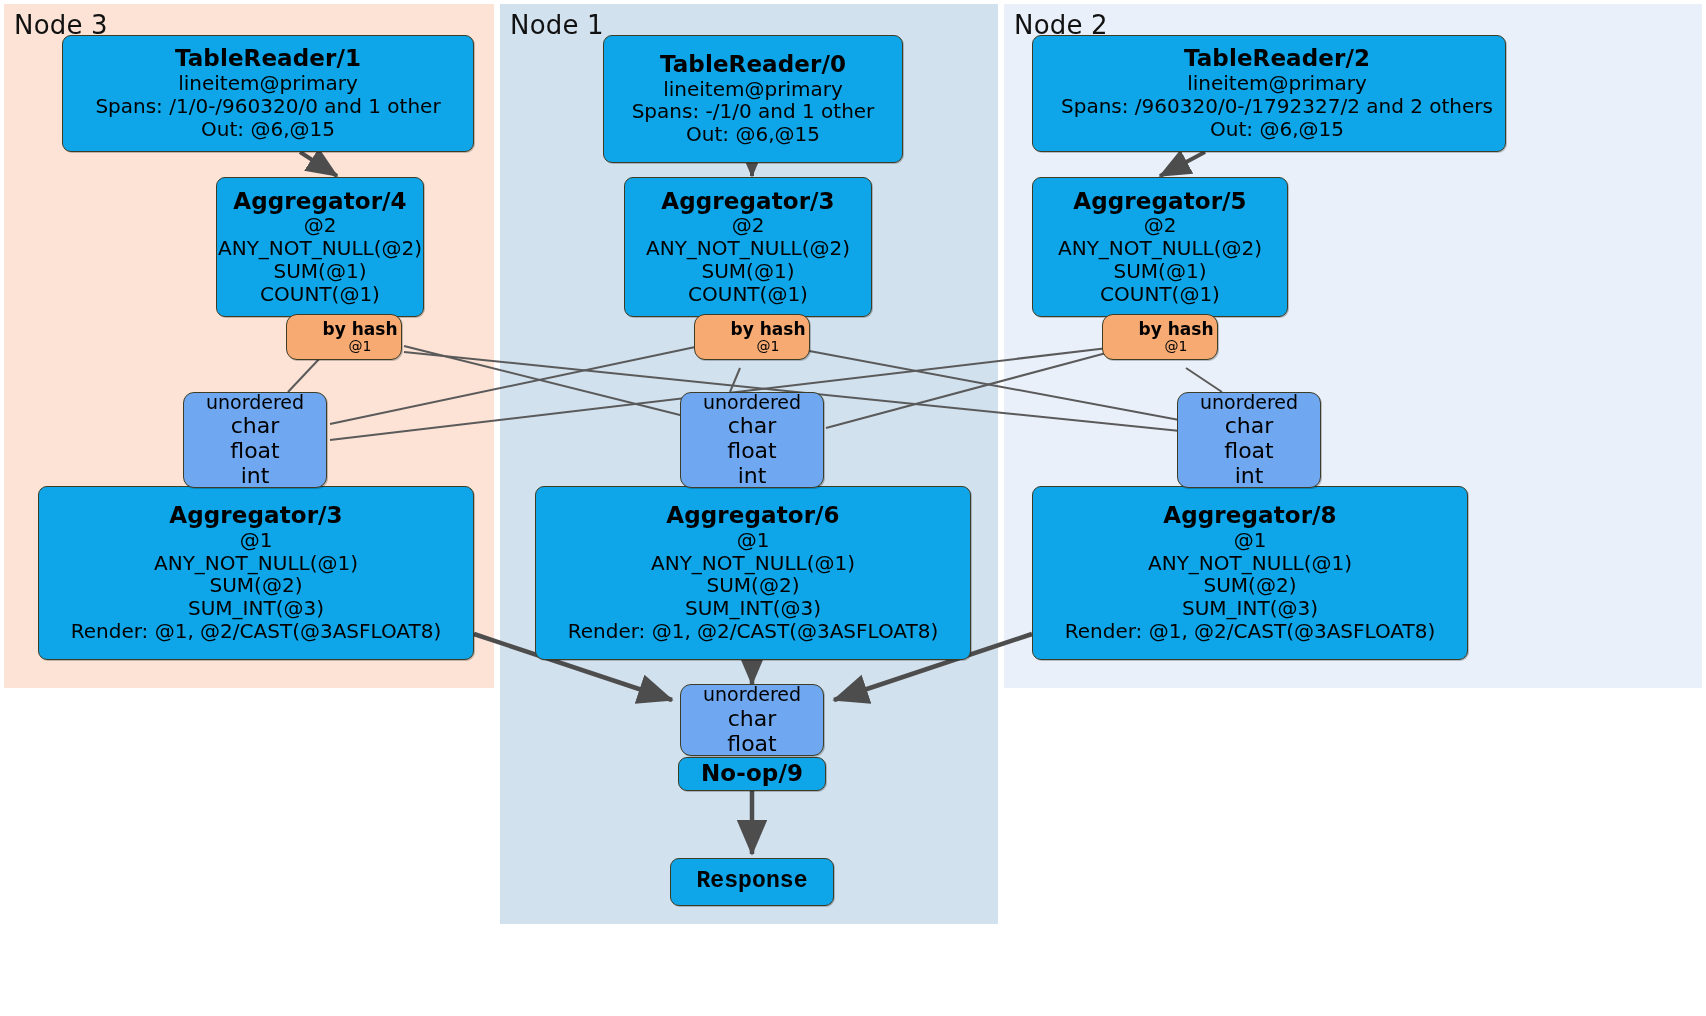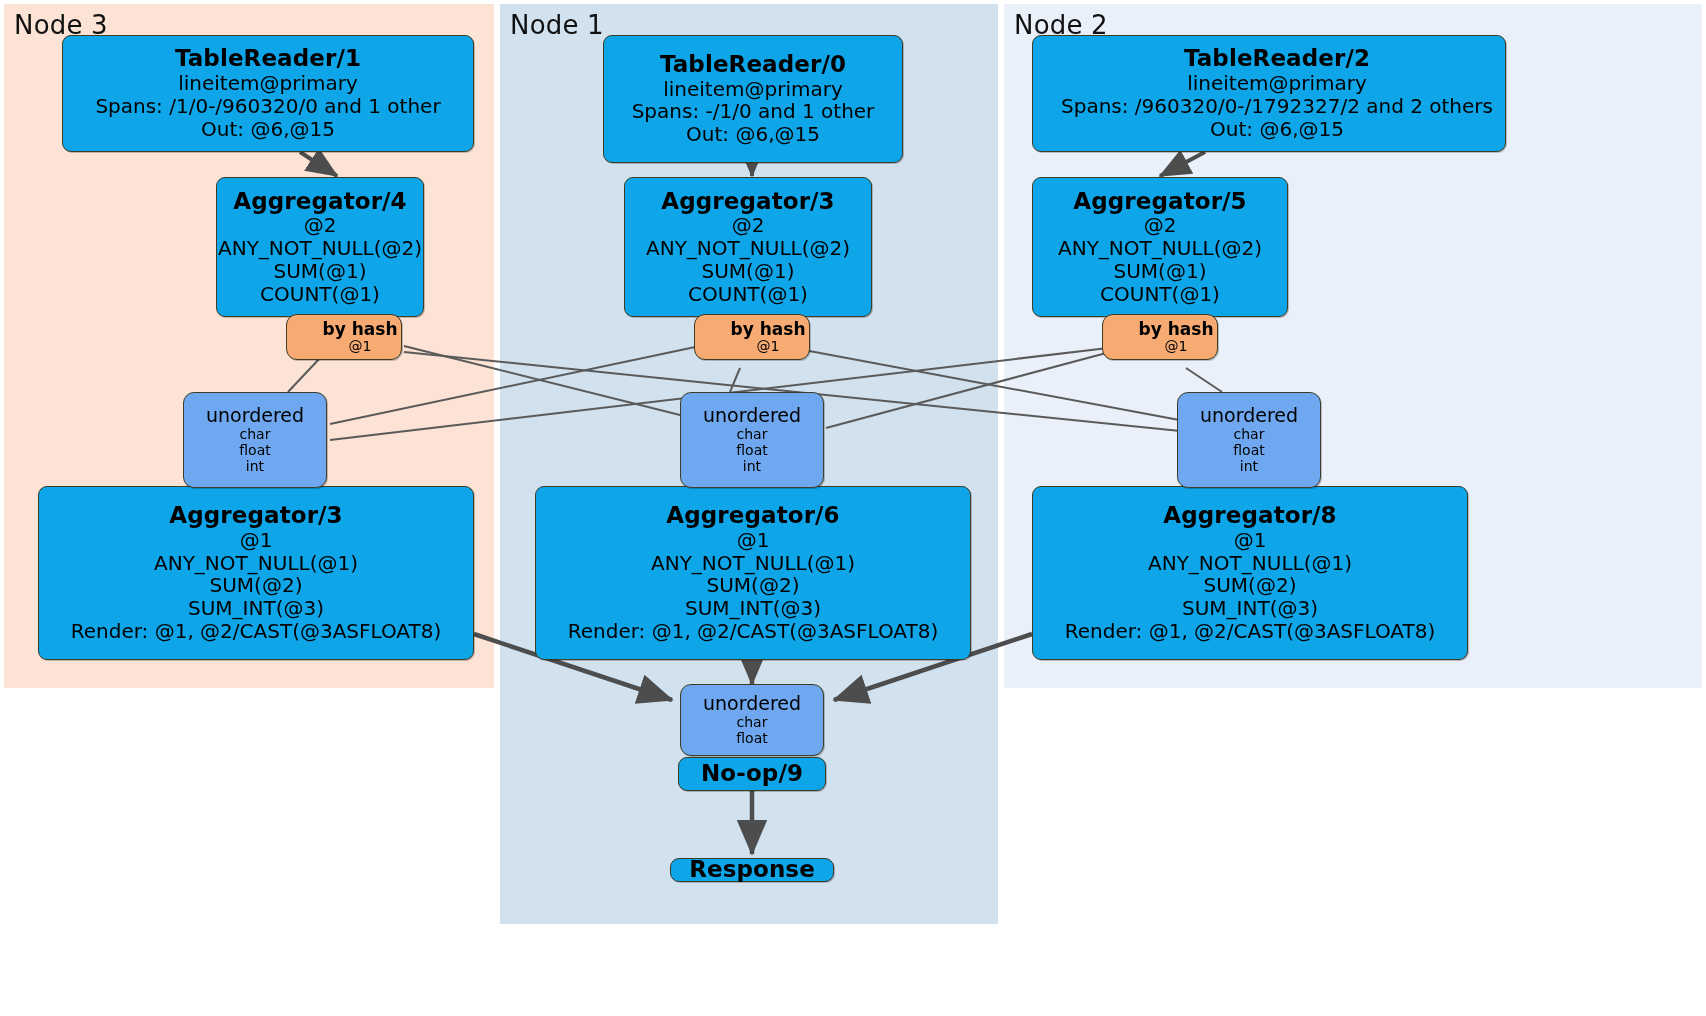--- a/index.html
+++ b/index.html
@@ -20,21 +20,21 @@
   .proc .ln{font-size:20px;color:#000;line-height:1.14;white-space:nowrap;}
 
   .router{background:#f7ab73;border:1.6px solid #3d3d26;border-radius:11px;
           box-shadow:1px 1px 0 rgba(0,0,0,.22);z-index:6;padding-left:32px;}
   .router .ttl{font-weight:bold;font-size:17px;color:#000;line-height:1.1;}
   .router .ln{font-size:14px;color:#000;line-height:1.1;}
 
   .sync{background:#6fa8f0;border:1.6px solid #3d3d26;border-radius:11px;
         box-shadow:1px 1px 0 rgba(0,0,0,.22);z-index:5;}
   .sync .ttl{font-weight:normal;font-size:19px;color:#000;line-height:1.12;}
-  .sync .ln{font-size:14px;color:#000;line-height:1.14;}
+  .sync .ln{font-size:22px;color:#000;line-height:1.14;}
 
   .small-proc .ttl{font-size:23px;}
 </style>
 </head>
 <body>
 
 <div id="stage">
 
   <div class="panel" style="left:4px;top:4px;width:490px;height:684px;background:#fce3d6;">
     <span class="panel-label">Node 3</span>
@@ -192,17 +192,17 @@
   <div class="node sync" style="left:680px;top:684px;width:144px;height:72px;">
     <div class="ttl">unordered</div>
     <div class="ln">char</div>
     <div class="ln">float</div>
   </div>
 
   <div class="node proc small-proc" style="left:678px;top:757px;width:148px;height:34px;z-index:7;">
     <div class="ttl">No-op/9</div>
   </div>
 
-  <div class="node proc small-proc" style="left:670px;top:858px;width:164px;height:24px;">
+  <div class="node proc small-proc" style="left:670px;top:858px;width:164px;height:48px;font-family:Liberation Mono, monospace;">
     <div class="ttl">Response</div>
   </div>
 
 </div>
 
 </body></html>

